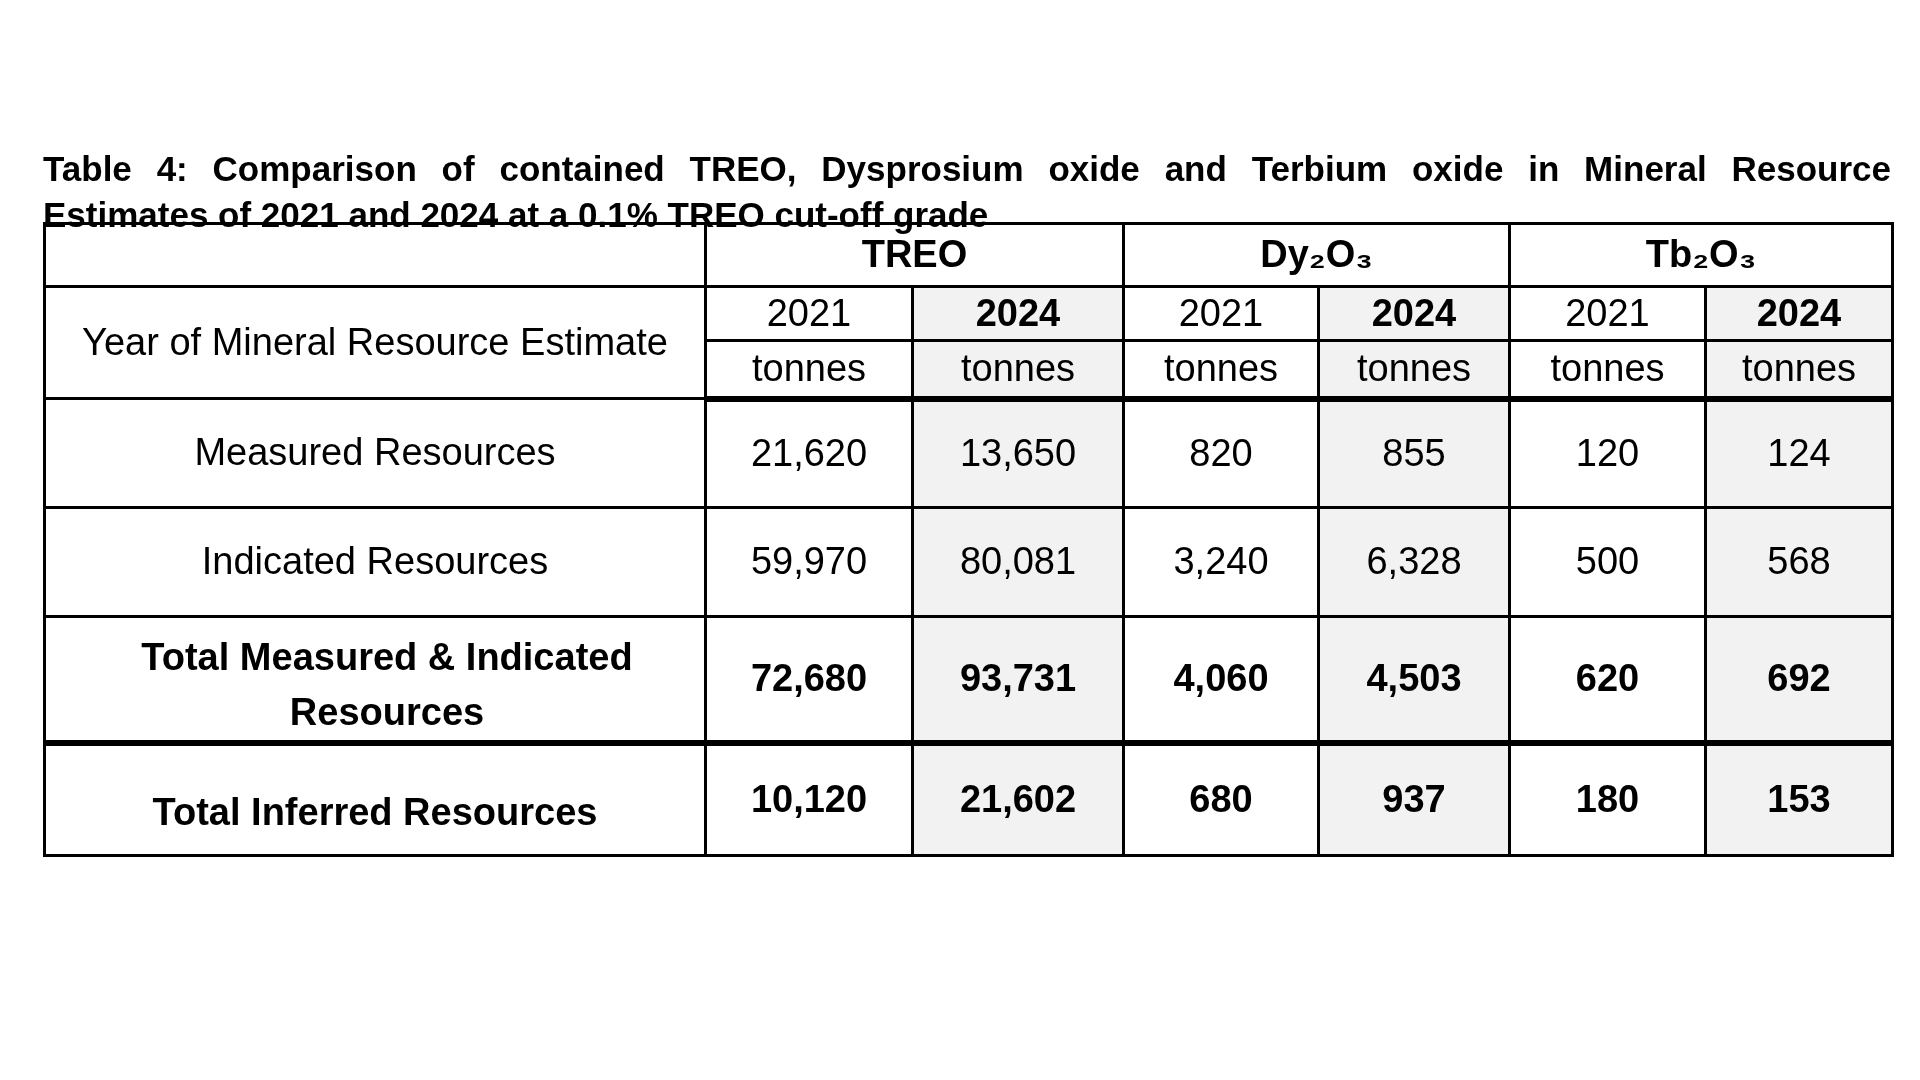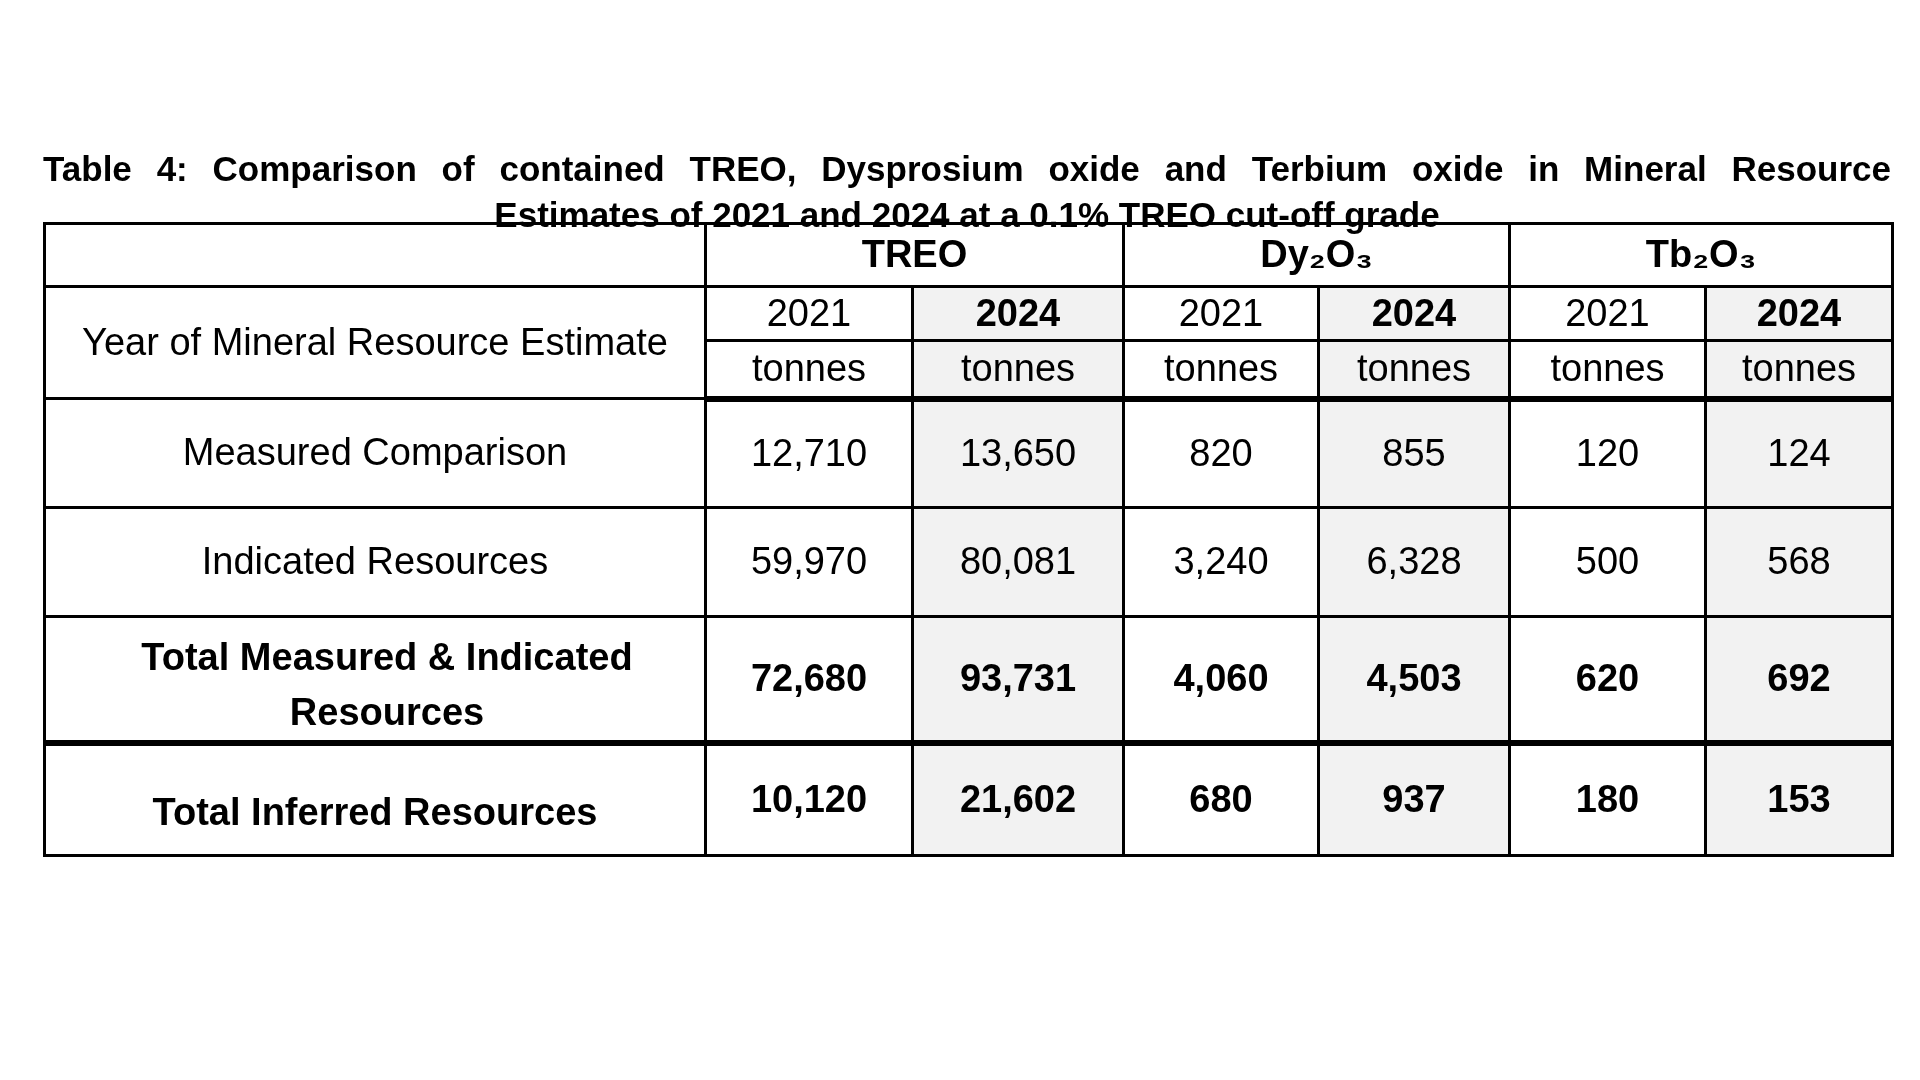--- a/index.html
+++ b/index.html
@@ -23,21 +23,21 @@
     font-size: 35px;
     line-height: 1.30;
     color: #000000;
   }
   .title-line1 {
     white-space: nowrap;
     text-align: justify;
     text-align-last: justify;
   }
   .title-line2 {
-    text-align: center;
+    text-align: left;
     white-space: nowrap;
   }
 
   
   table.mre {
     position: absolute;
     left: 43px;
     top: 222px;
     width: 1848px;
     border-collapse: collapse;
@@ -135,22 +135,22 @@
     <tr class="r3">
       <td>tonnes</td>
       <td class="shade">tonnes</td>
       <td>tonnes</td>
       <td class="shade">tonnes</td>
       <td>tonnes</td>
       <td class="shade">tonnes</td>
     </tr>
 
     <tr class="r4">
-      <td class="lbl nb">Measured Comparison</td>
-      <td class="num">12,710</td>
+      <td class="lbl nb">Measured Resources</td>
+      <td class="num">21,620</td>
       <td class="num shade">13,650</td>
       <td class="num">820</td>
       <td class="num shade">855</td>
       <td class="num">120</td>
       <td class="num shade">124</td>
     </tr>
 
     <tr class="r5">
       <td class="lbl nb nt">Indicated Resources</td>
       <td class="num">59,970</td>

